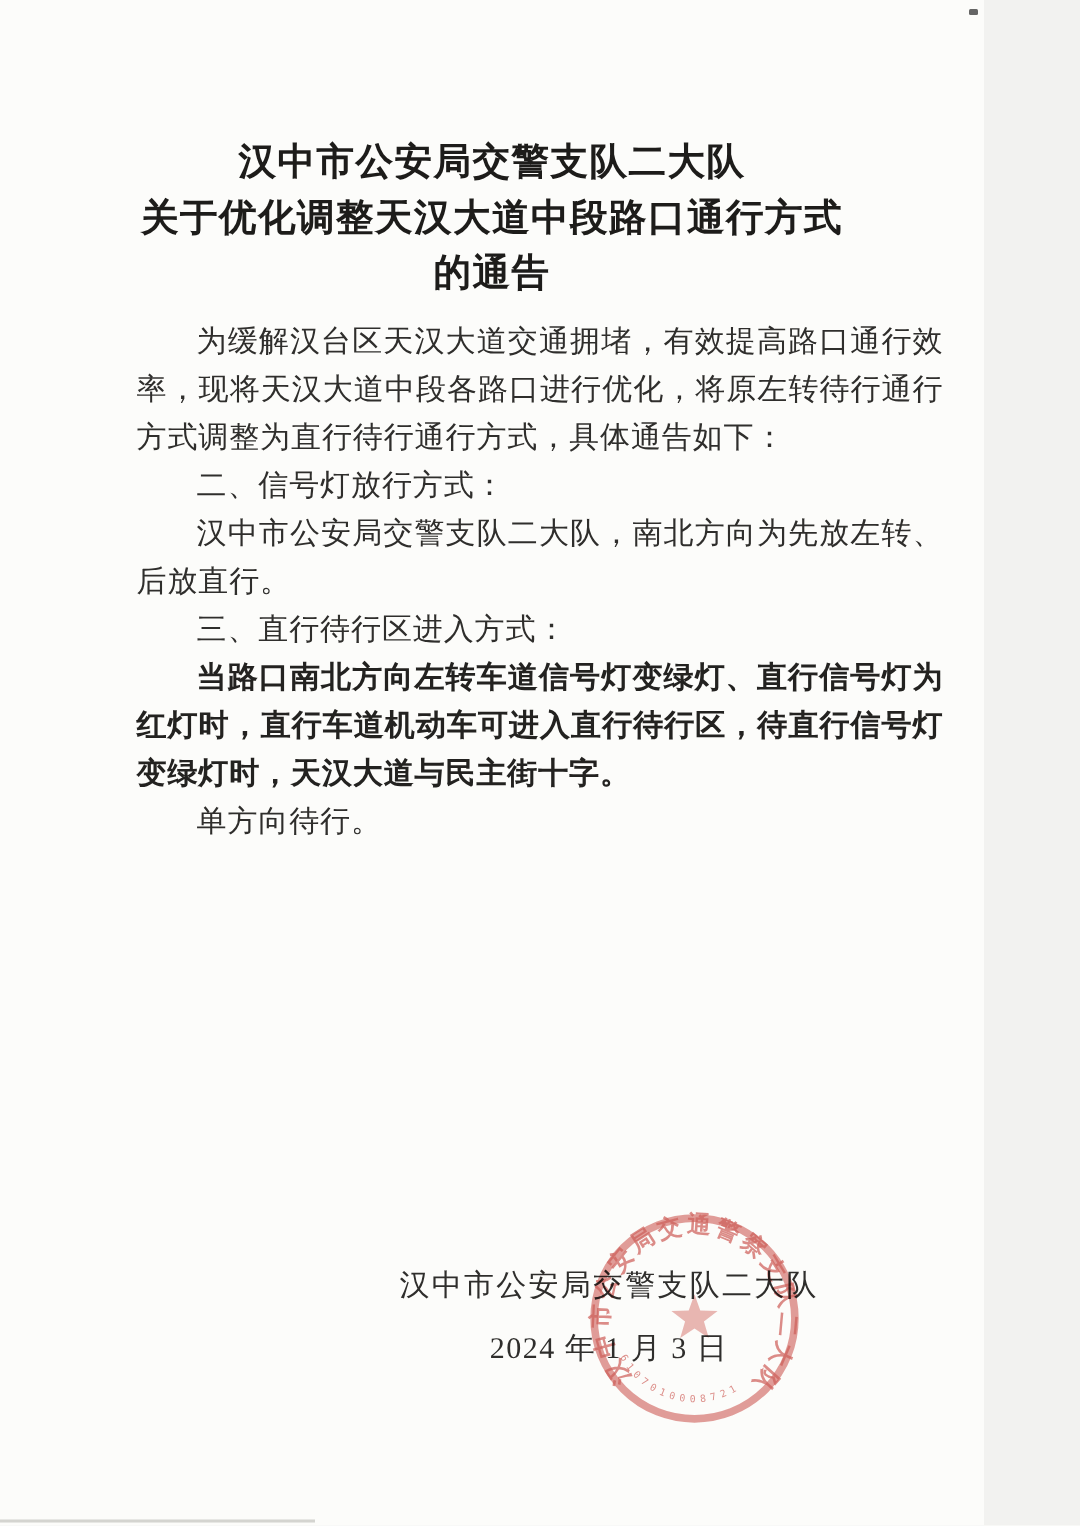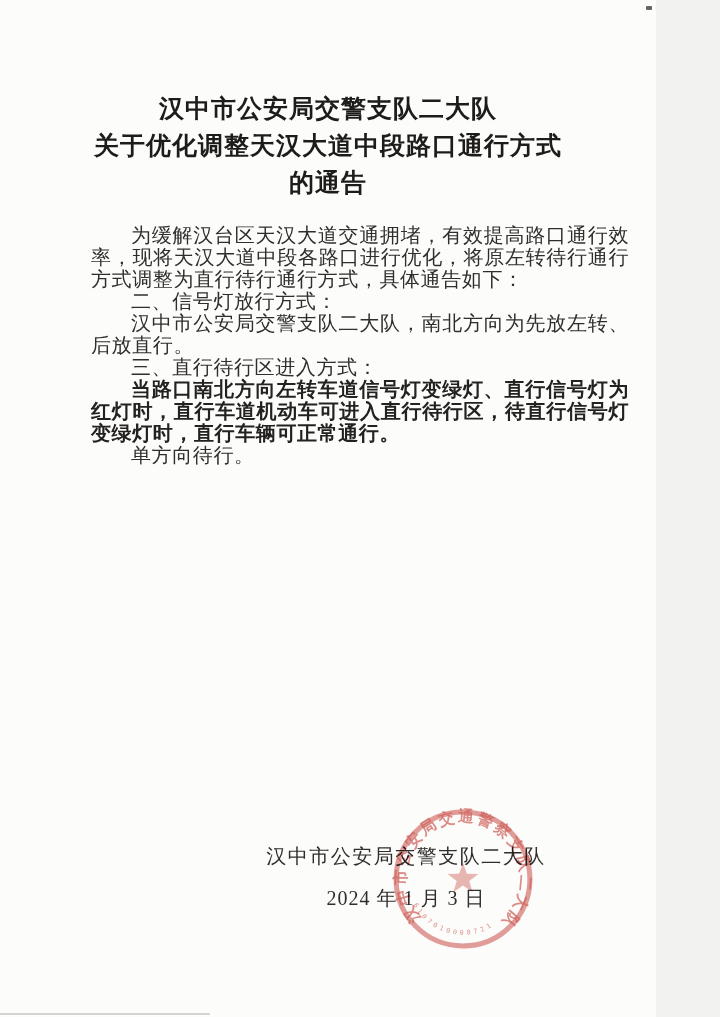--- a/index.html
+++ b/index.html
@@ -30,24 +30,24 @@
     margin: 0 auto;
     padding-top: 90px;
     text-align: center;
     font-size: 25px;
     font-weight: bold;
     line-height: 37px;
     color: #1d1c1a;
     letter-spacing: 1px;
   }
   .doc-body {
-    margin: 23px 91px 0 91px;
+    margin: 11px 91px 0 91px;
     width: 538px;
     font-size: 20px;
-    line-height: 22px;
+    line-height: 32px;
     letter-spacing: 0.6px;
     text-align: justify;
     color: #2f2e2c;
   }
   .doc-body p {
     margin: 0;
     text-indent: 2em;
   }
   .doc-body p.bold { font-weight: bold; color: #232220; }
 
@@ -97,21 +97,21 @@
     <div>汉中市公安局交警支队二大队</div>
     <div>关于优化调整天汉大道中段路口通行方式</div>
     <div>的通告</div>
   </div>
 
   <div class="doc-body">
     <p>为缓解汉台区天汉大道交通拥堵，有效提高路口通行效率，现将天汉大道中段各路口进行优化，将原左转待行通行方式调整为直行待行通行方式，具体通告如下：</p>
     <p>二、信号灯放行方式：</p>
     <p>汉中市公安局交警支队二大队，南北方向为先放左转、后放直行。</p>
     <p>三、直行待行区进入方式：</p>
-    <p class="bold">当路口南北方向左转车道信号灯变绿灯、直行信号灯为红灯时，直行车道机动车可进入直行待行区，待直行信号灯变绿灯时，直行车辆可正常通行。</p>
+    <p class="bold">当路口南北方向左转车道信号灯变绿灯、直行信号灯为红灯时，直行车道机动车可进入直行待行区，待直行信号灯变绿灯时，天汉大道与民主街十字。</p>
     <p>单方向待行。</p>
   </div>
 
   <div class="sign-block">
     <div class="sign-name">汉中市公安局交警支队二大队</div>
     <div class="sign-date">2024 年 1 月 3 日</div>
   </div>
 
   <div class="seal">
     <svg viewBox="0 0 144 144" xmlns="http://www.w3.org/2000/svg">

